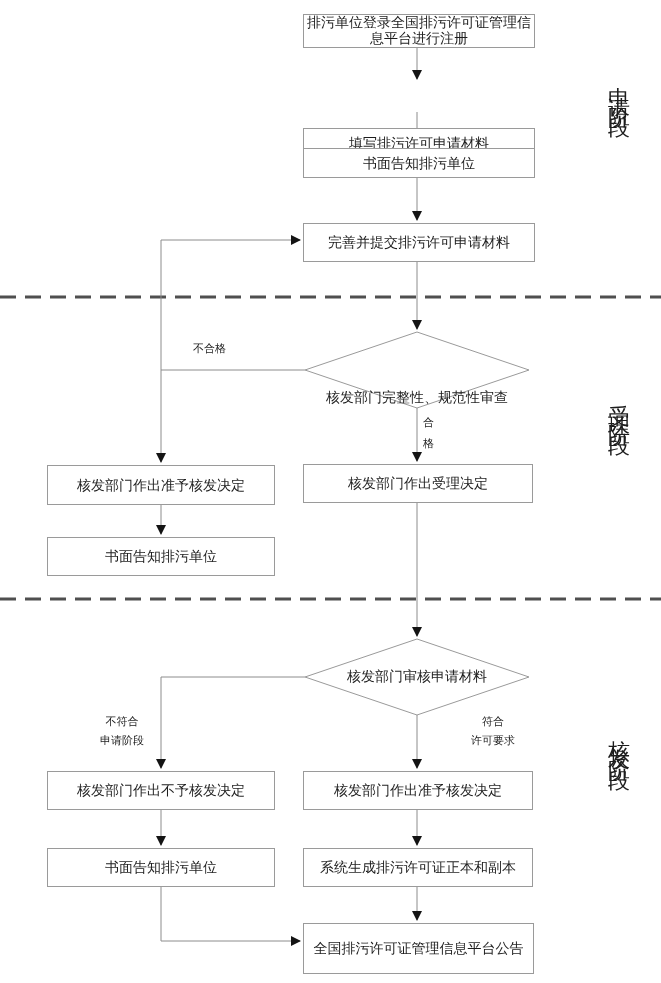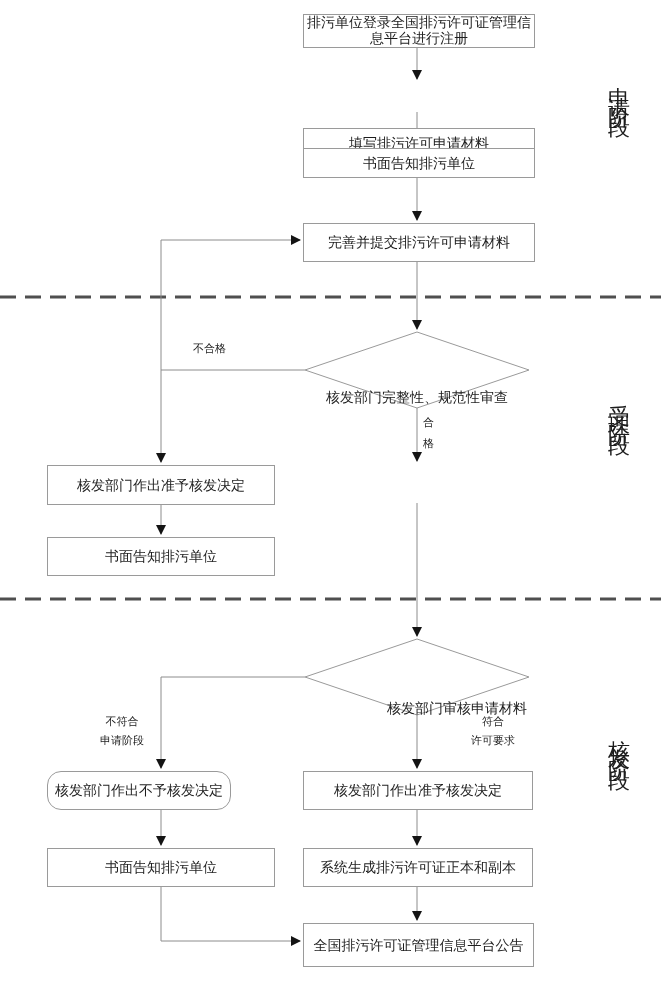--- a/index.html
+++ b/index.html
@@ -76,28 +76,29 @@
 
   <div class="node" style="left:303px;top:14px;width:232px;height:34px;line-height:16px;">排污单位登录全国排污许可证管理信息平台进行注册</div>
   <div class="node" style="left:303px;top:81px;width:232px;height:31px;margin-top:47px;">填写排污许可申请材料</div>
   <div class="node" style="left:303px;top:148px;width:232px;height:30px;">书面告知排污单位</div>
   <div class="node" style="left:303px;top:223px;width:232px;height:39px;font-family:Liberation Serif, serif;">完善并提交排污许可申请材料</div>
 
   <div class="dlabel" style="left:307px;top:362px;width:220px;margin-top:28px;">核发部门完整性、规范性审查</div>
 
   <div class="node" style="left:47px;top:465px;width:228px;height:40px;">核发部门作出准予核发决定</div>
   <div class="node" style="left:47px;top:537px;width:228px;height:39px;">书面告知排污单位</div>
+  <div class="node" style="left:303px;top:464px;width:230px;height:39px;">核发部门作出受理决定</div>
 
-  <div class="dlabel" style="left:307px;top:701px;width:220px;text-align:right;">核发部门审核申请材料</div>
+  <div class="dlabel" style="left:307px;top:669px;width:220px;">核发部门审核申请材料</div>
 
-  <div class="node" style="left:47px;top:771px;width:184px;height:39px;border-radius:14px;">核发部门作出不予核发决定</div>
+  <div class="node" style="left:47px;top:771px;width:228px;height:39px;">核发部门作出不予核发决定</div>
   <div class="node" style="left:47px;top:848px;width:228px;height:39px;">书面告知排污单位</div>
   <div class="node" style="left:303px;top:848px;width:230px;height:39px;">系统生成排污许可证正本和副本</div>
   <div class="node" style="left:303px;top:771px;width:230px;height:39px;">核发部门作出准予核发决定</div>
-  <div class="node" style="left:303px;top:923px;width:231px;height:44px;">全国排污许可证管理信息平台公告</div>
+  <div class="node" style="left:303px;top:923px;width:231px;height:51px;">全国排污许可证管理信息平台公告</div>
 
   <div class="elabel" style="left:193px;top:339px;">不合格</div>
   <div class="elabel" style="left:423px;top:412px;line-height:21px;">合
 格</div>
   <div class="elabel" style="left:87px;top:712px;width:70px;">不符合
 申请阶段</div>
   <div class="elabel" style="left:418px;top:712px;width:70px;padding-left:40px;">符合
 许可要求</div>
 
   <div class="stage" style="top:69px;">申请阶段</div>

